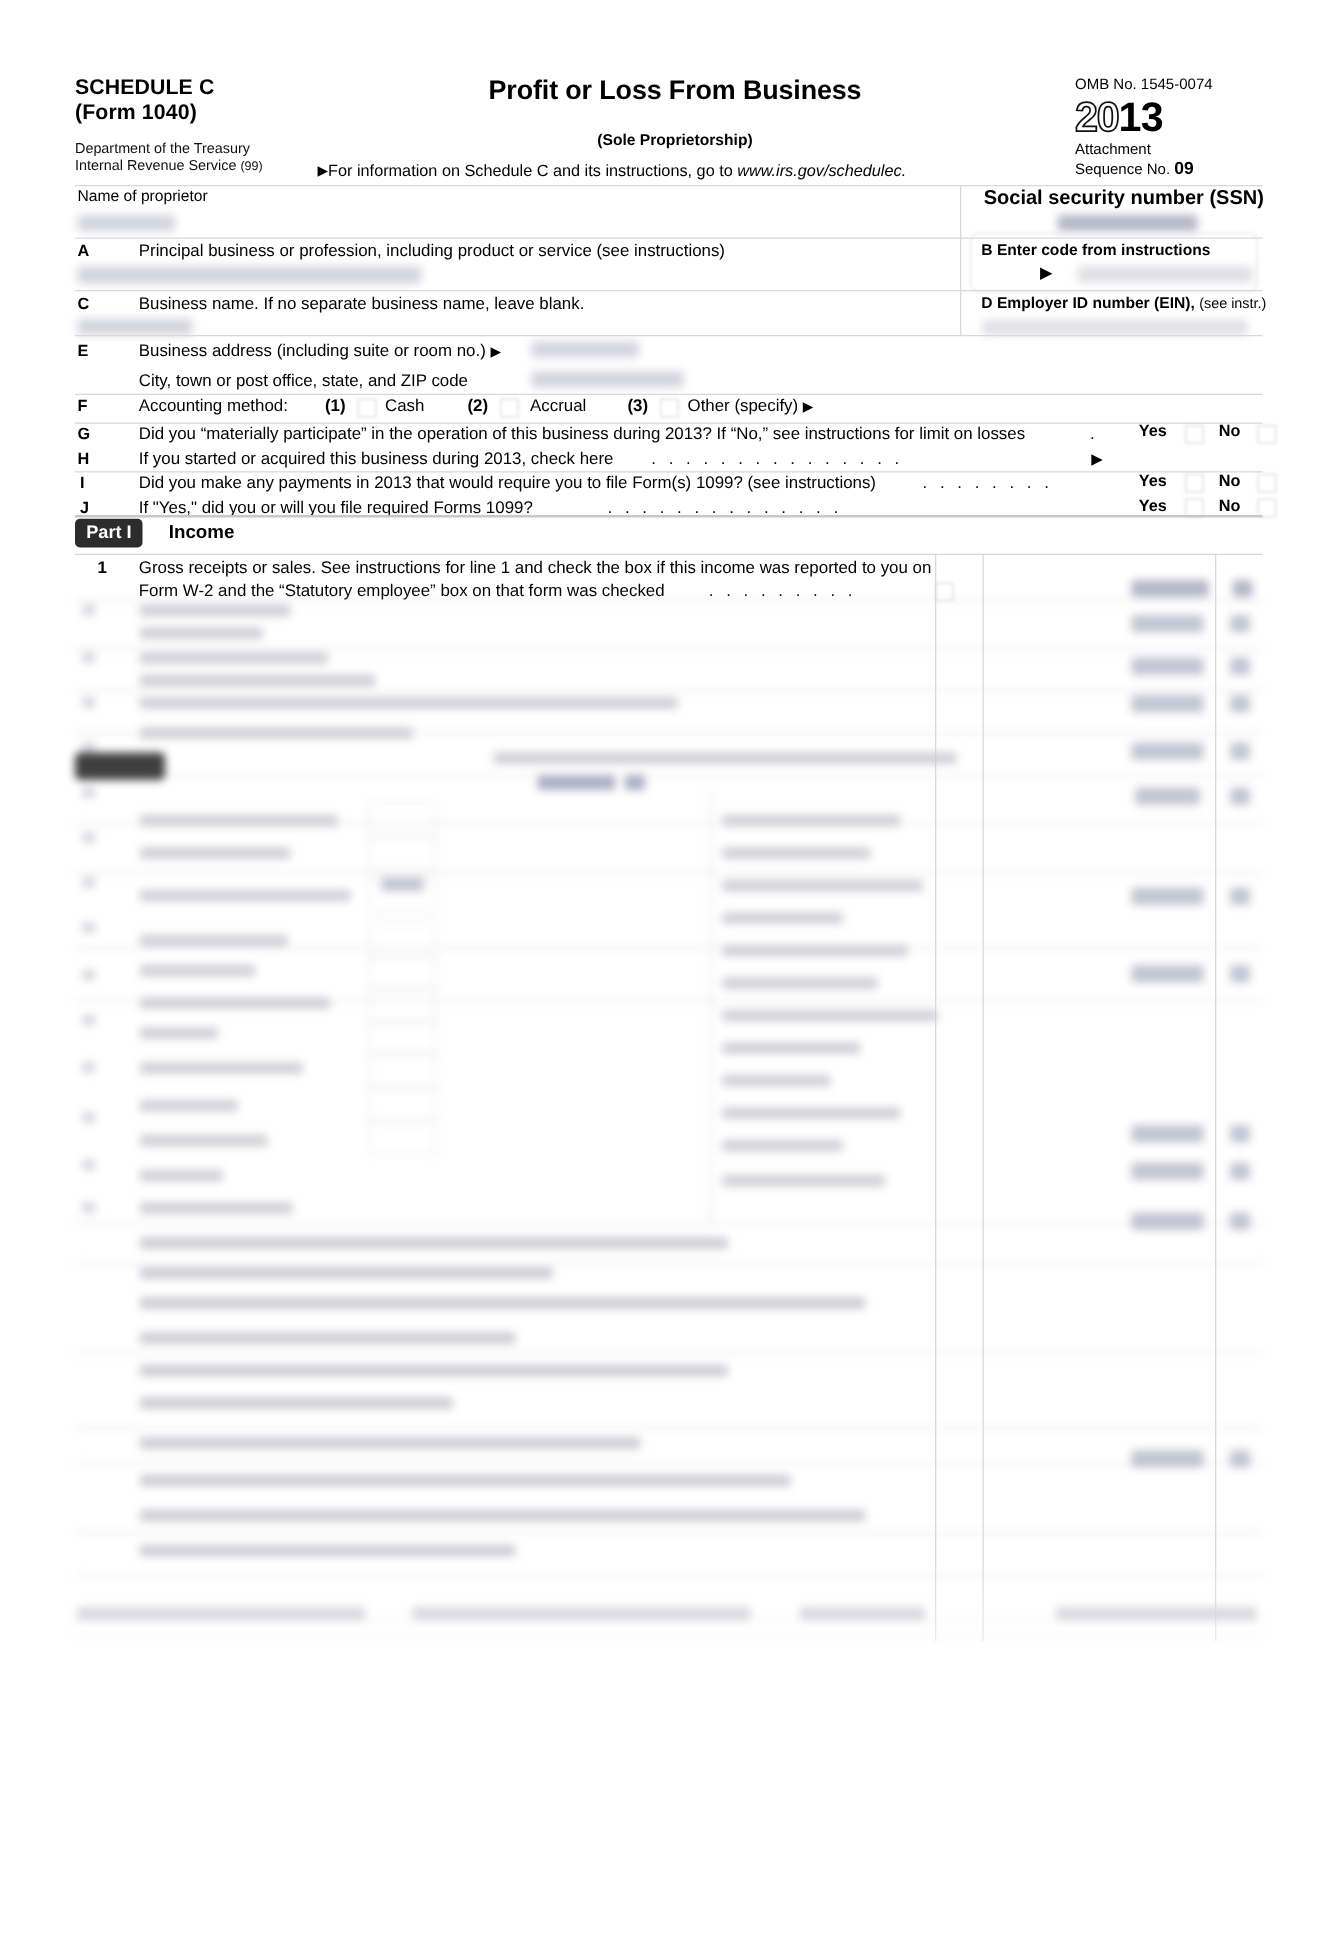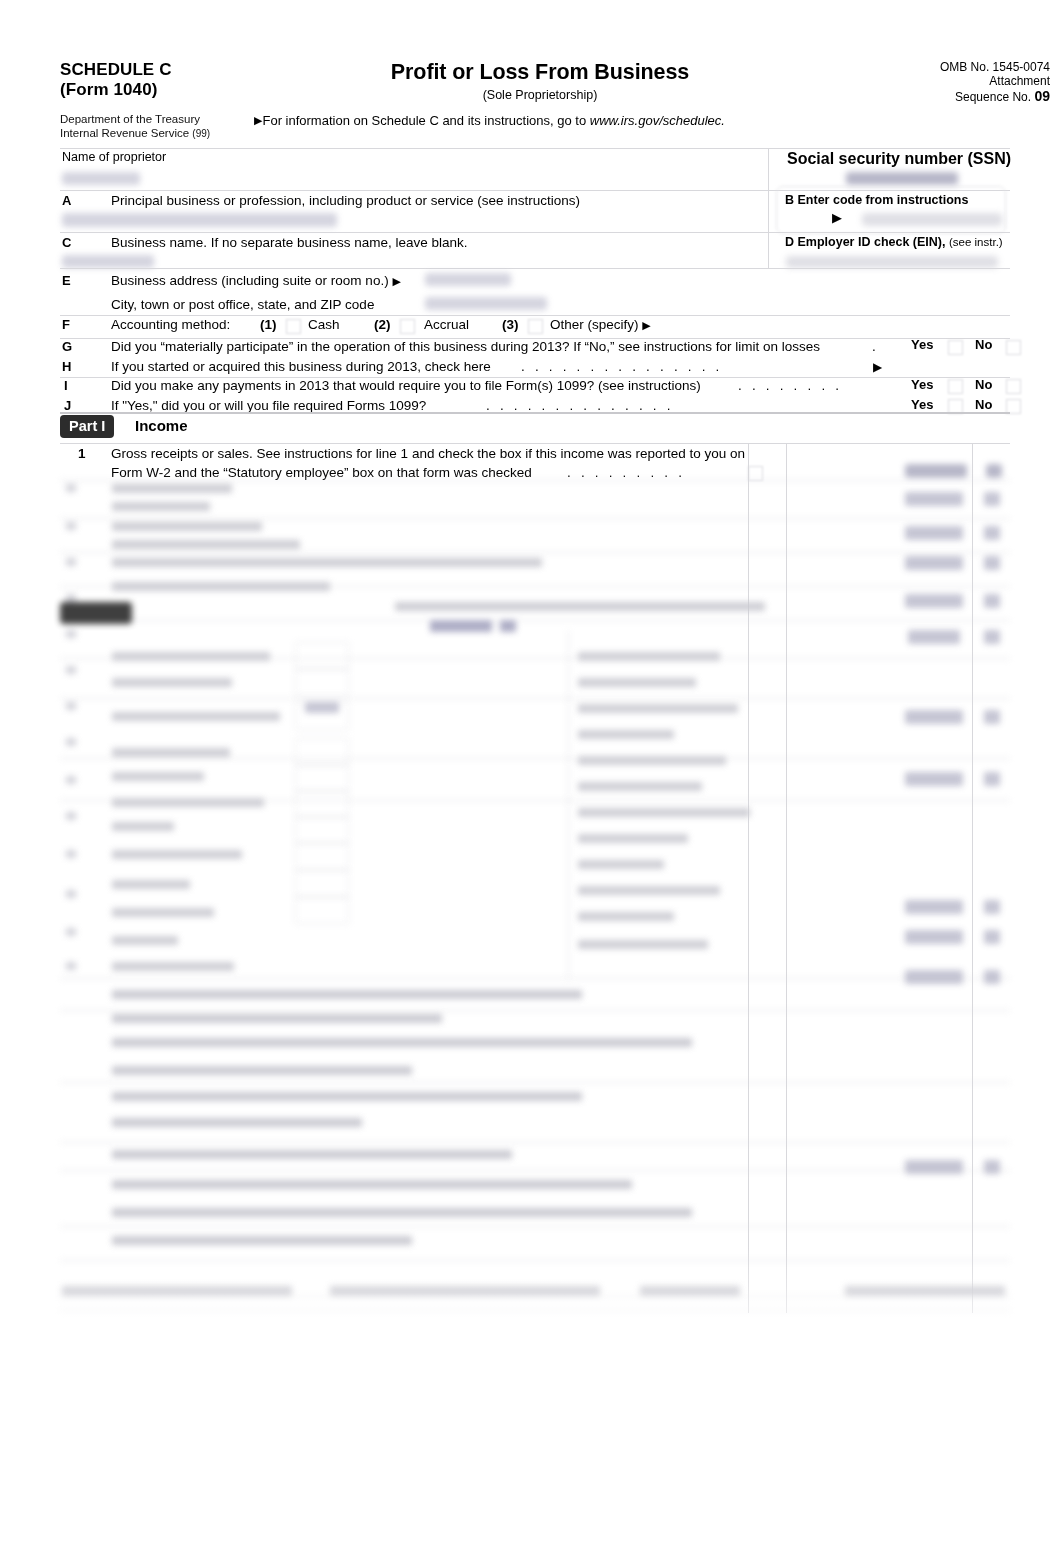--- a/index.html
+++ b/index.html
@@ -24,27 +24,27 @@
   .sched-title{
     font-size:17px;font-weight:bold;line-height:20px;letter-spacing:.1px;
   }
   .dept{
     font-size:11.5px;line-height:14px;margin-top:12px;color:#101010;
   }
   .dept .small99{font-size:10px;}
 
   .hdr-center{left:250px;top:60px;width:580px;text-align:center;}
   .form-title{font-size:21.5px;font-weight:bold;letter-spacing:-.1px;}
-  .form-sub{font-size:12.5px;font-weight:normal;margin-top:3px;}
+  .form-sub{font-size:12.5px;font-weight:bold;margin-top:20px;}
   .attach-lines{margin-top:9px;text-align:left;padding-left:4px;}
   .attach-line{font-size:13px;font-weight:normal;line-height:18px;white-space:nowrap;}
   .attach-line .ital{font-style:italic;}
   .arrowg{font-size:11px;vertical-align:1px;}
 
-  .hdr-right{left:860px;top:60px;width:190px;text-align:right;}
+  .hdr-right{left:860px;top:60px;width:190px;text-align:left;}
   .omb{font-size:12px;}
   .yearbox{margin-top:2px;height:36px;line-height:36px;}
   .yr-out{
     font-size:33px;font-weight:bold;color:#ffffff;
     -webkit-text-stroke:1.4px #111;
     letter-spacing:-1px;
   }
   .yr-in{font-size:33px;font-weight:bold;letter-spacing:-.5px;}
   .attach-lbl{font-size:12px;line-height:15px;}
   .seqno{font-size:14px;font-weight:bold;}
@@ -132,20 +132,23 @@
     <div class="form-sub">(Sole Proprietorship)</div>
     <div class="attach-lines">
       <div class="attach-line">
         <span class="arrowg">▶</span><span>For information on Schedule C and its instructions, go to </span><span class="ital">www.irs.gov/schedulec.</span>
       </div>
     </div>
   </div>
 
   <div class="abs hdr-right">
     <div class="omb">OMB No. 1545-0074</div>
+    <div class="yearbox">
+      <span class="yr-out">20</span><span class="yr-in">13</span>
+    </div>
     <div class="attach-lbl">Attachment</div>
     <div class="attach-lbl">
       <span>Sequence No.</span>
       <span class="seqno">09</span>
     </div>
   </div>
 
   <div class="rule" style="left:60px;top:148px;width:950px;"></div>
   <div class="vrule" style="left:768px;top:148px;height:120px;"></div>
 
@@ -167,21 +170,21 @@
   <div class="redact gy" style="left:862px;top:213px;width:140px;height:13px;"></div>
 
   <div class="abs" style="left:776px;top:186px;width:228px;height:46px;border:1px solid #e3e3e7;border-radius:7px;filter:blur(1.4px);"></div>
 
   <div class="rule" style="left:60px;top:232px;width:950px;"></div>
   <div class="abs ltr" style="left:62px;top:235px;">C</div>
   <div class="abs rowtxt" style="left:111px;top:235px;">Business name. If no separate business name, leave blank.</div>
   <div class="redact" style="left:62px;top:255px;width:92px;height:13px;"></div>
 
   <div class="abs bd-lbl" style="left:785px;top:235px;">
-    <span>D</span>&nbsp;<span>Employer ID check (EIN),</span>
+    <span>D</span>&nbsp;<span>Employer ID number (EIN),</span>
     <span class="reg">(see instr.)</span>
   </div>
   <div class="redact gy" style="left:786px;top:256px;width:212px;height:12px;"></div>
 
   <div class="rule" style="left:60px;top:268px;width:950px;"></div>
   <div class="abs ltr" style="left:62px;top:273px;">E</div>
   <div class="abs rowtxt" style="left:111px;top:273px;">
     <span>Business address (including suite or room no.)</span>
     <span style="font-size:11px;">▶</span>
   </div>

